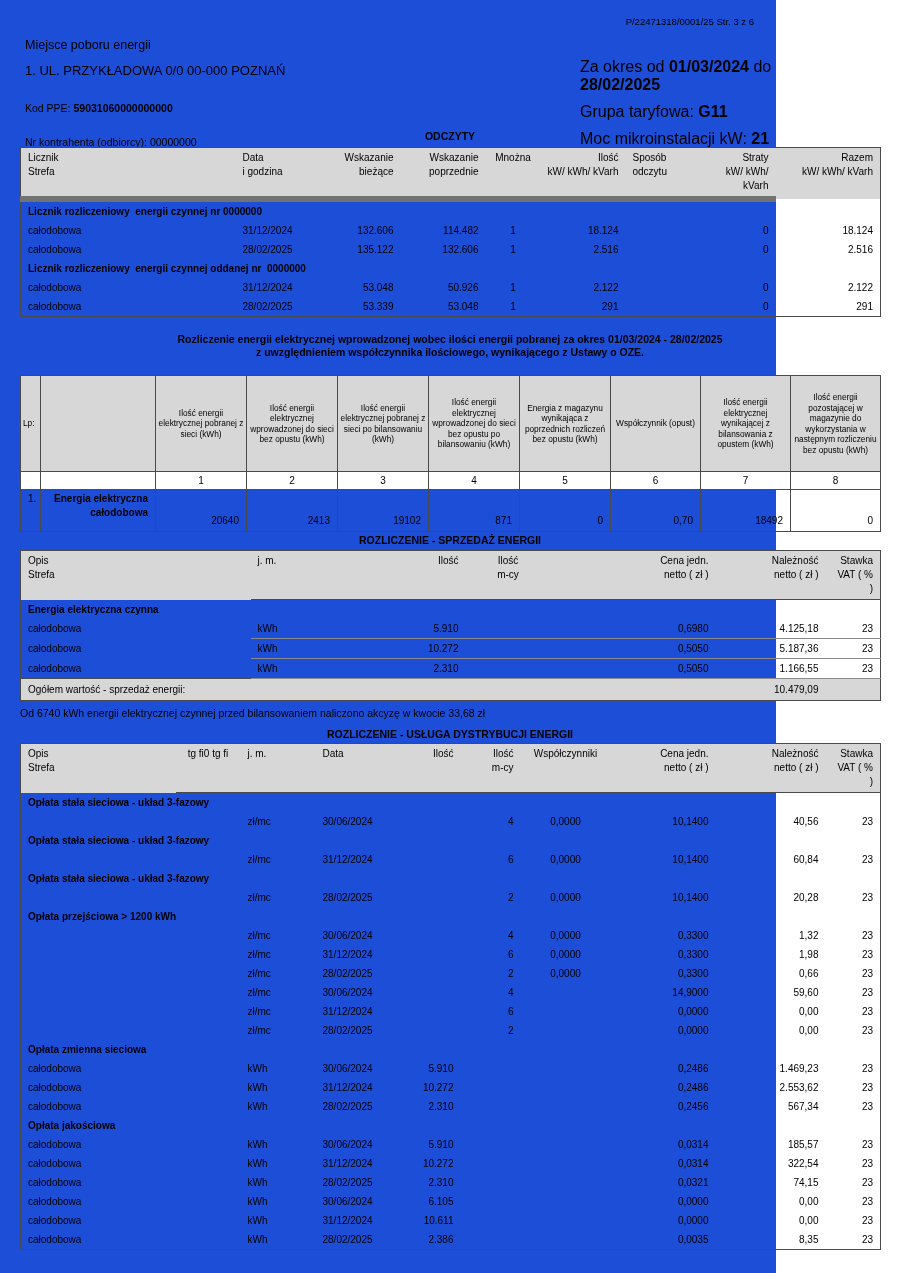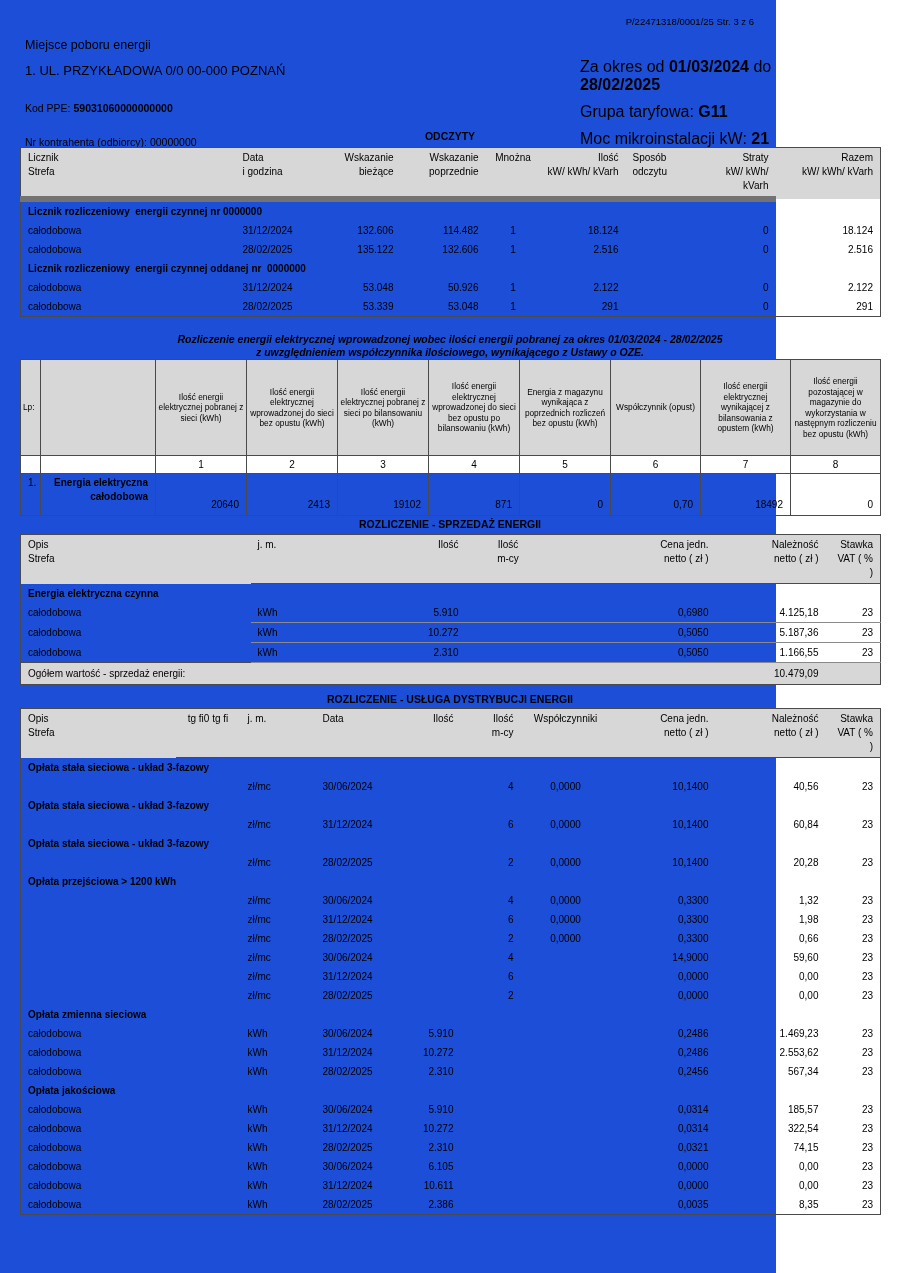--- a/index.html
+++ b/index.html
@@ -27,21 +27,21 @@
   
   .t-odczyty thead th{line-height:14px;}
   .t-odczyty thead th:not(:last-child){border-bottom:6px solid #737373;}
   .t-odczyty th:nth-child(3),.t-odczyty th:nth-child(4),.t-odczyty th:nth-child(6),
   .t-odczyty th:nth-child(8),.t-odczyty th:nth-child(9),
   .t-odczyty td:nth-child(3),.t-odczyty td:nth-child(4),.t-odczyty td:nth-child(6),
   .t-odczyty td:nth-child(8),.t-odczyty td:nth-child(9){text-align:right;}
   .t-odczyty th:nth-child(5),.t-odczyty td:nth-child(5){text-align:center;}
   .odczyty-title{margin-bottom:4px;}
   
-  .oze-titles{margin-top:16px;margin-bottom:0;font-style:italic;}
+  .oze-titles{margin-top:16px;margin-bottom:16px;}
   .t-oze th,.t-oze td{border:1px solid #4a4a4a;}
   .t-oze thead th{vertical-align:middle;text-align:center;font-size:8.3px;line-height:10.5px;padding:3px 2px;height:96px;box-sizing:border-box;}
   .t-oze .oze-nums th{height:18px;background:#fff;text-align:center;line-height:12px;font-size:10px;padding:2px;}
   .t-oze tbody td{height:36px;vertical-align:bottom;text-align:right;white-space:nowrap;line-height:14px;padding-bottom:3px;}
   .t-oze tbody td.lp{vertical-align:top;text-align:left;padding-top:2px;}
   .t-oze tbody td.nm{vertical-align:top;text-align:right;font-weight:bold;padding-top:2px;}
   .t-oze .nm .ind{padding-left:10px;}
   
   .sprzedaz-title{margin-top:2px;margin-bottom:3px;}
   .t-sprzedaz thead th{line-height:13px;}
@@ -352,20 +352,21 @@
           </tr>
         </tbody>
       <tbody>
         <tr class="total-row">
           <td colspan="5">Ogółem wartość - sprzedaż energii:</td>
           <td class="num">10.479,09</td>
           <td></td>
         </tr>
       </tbody>
     </table>
+    <div class="note-line">Od 6740 kWh energii elektrycznej czynnej przed bilansowaniem naliczono akcyzę w kwocie 33,68 zł</div>
 
     <div class="sec-title dystr-title">ROZLICZENIE - USŁUGA DYSTRYBUCJI  ENERGII</div>
     <table class="tbl t-dystr">
       <colgroup>
         <col style="width:155px">
           <col style="width:65px">
           <col style="width:75px">
           <col style="width:80px">
           <col style="width:65px">
         <col style="width:60px">

